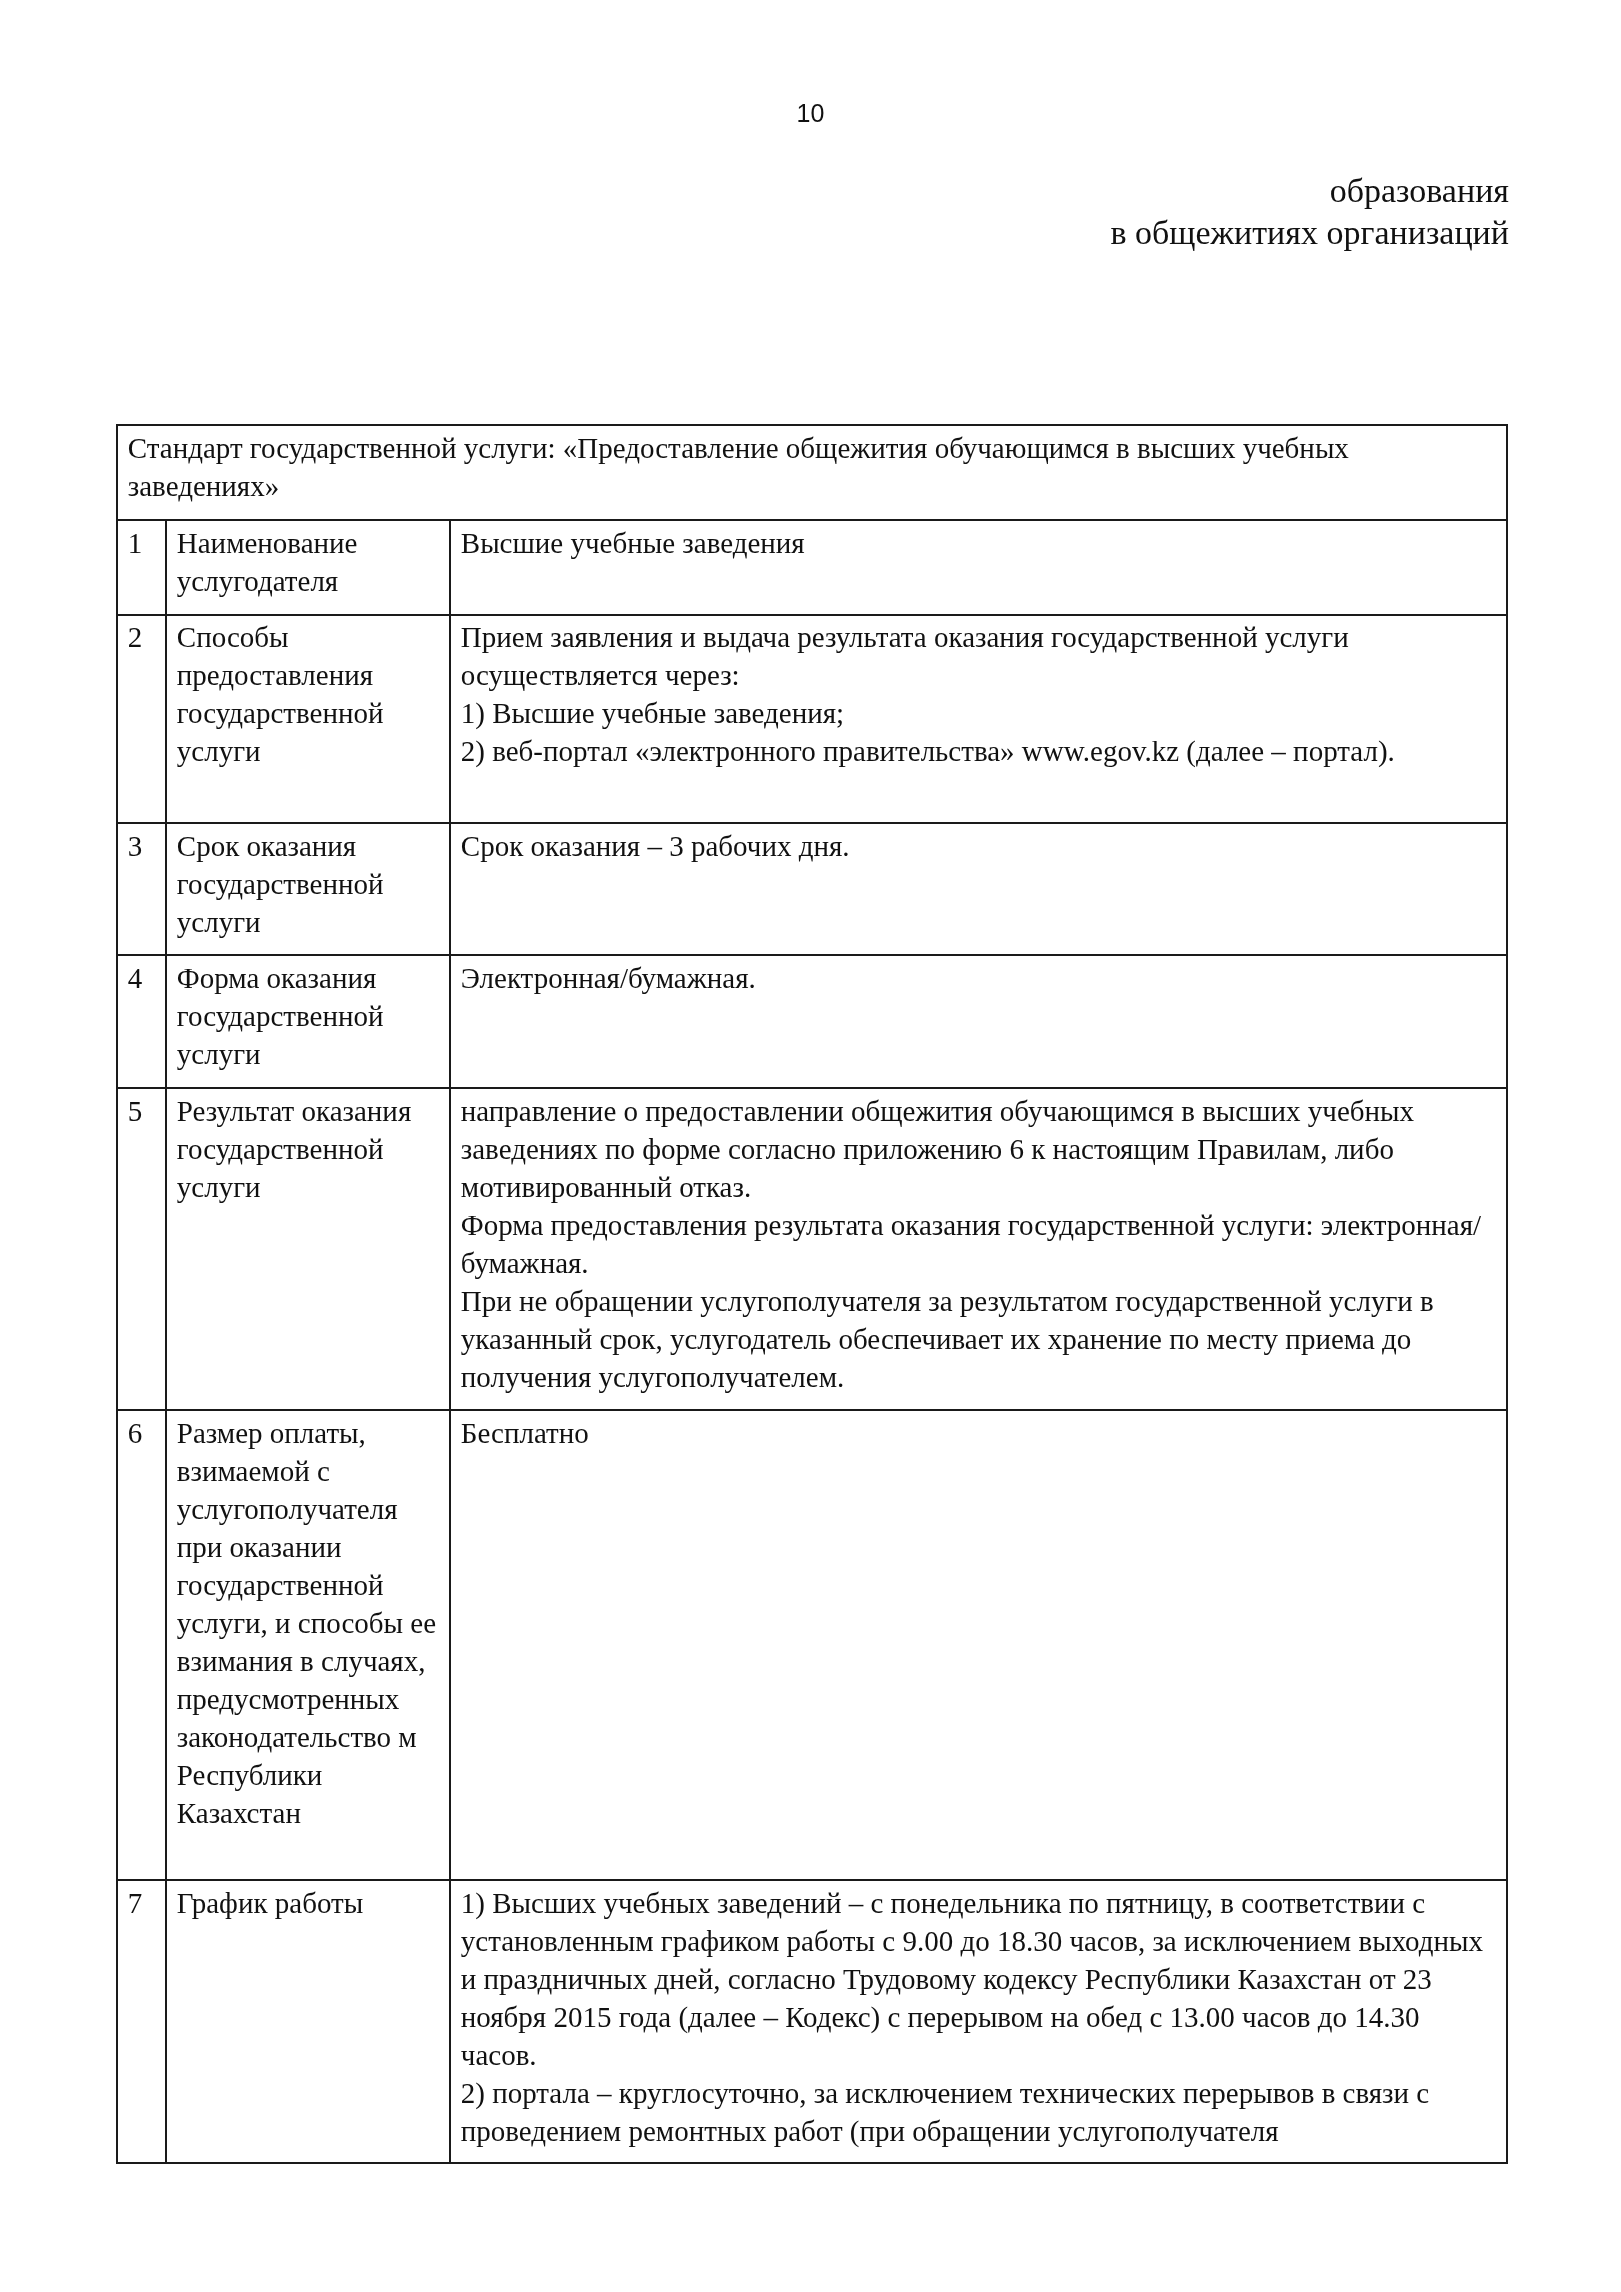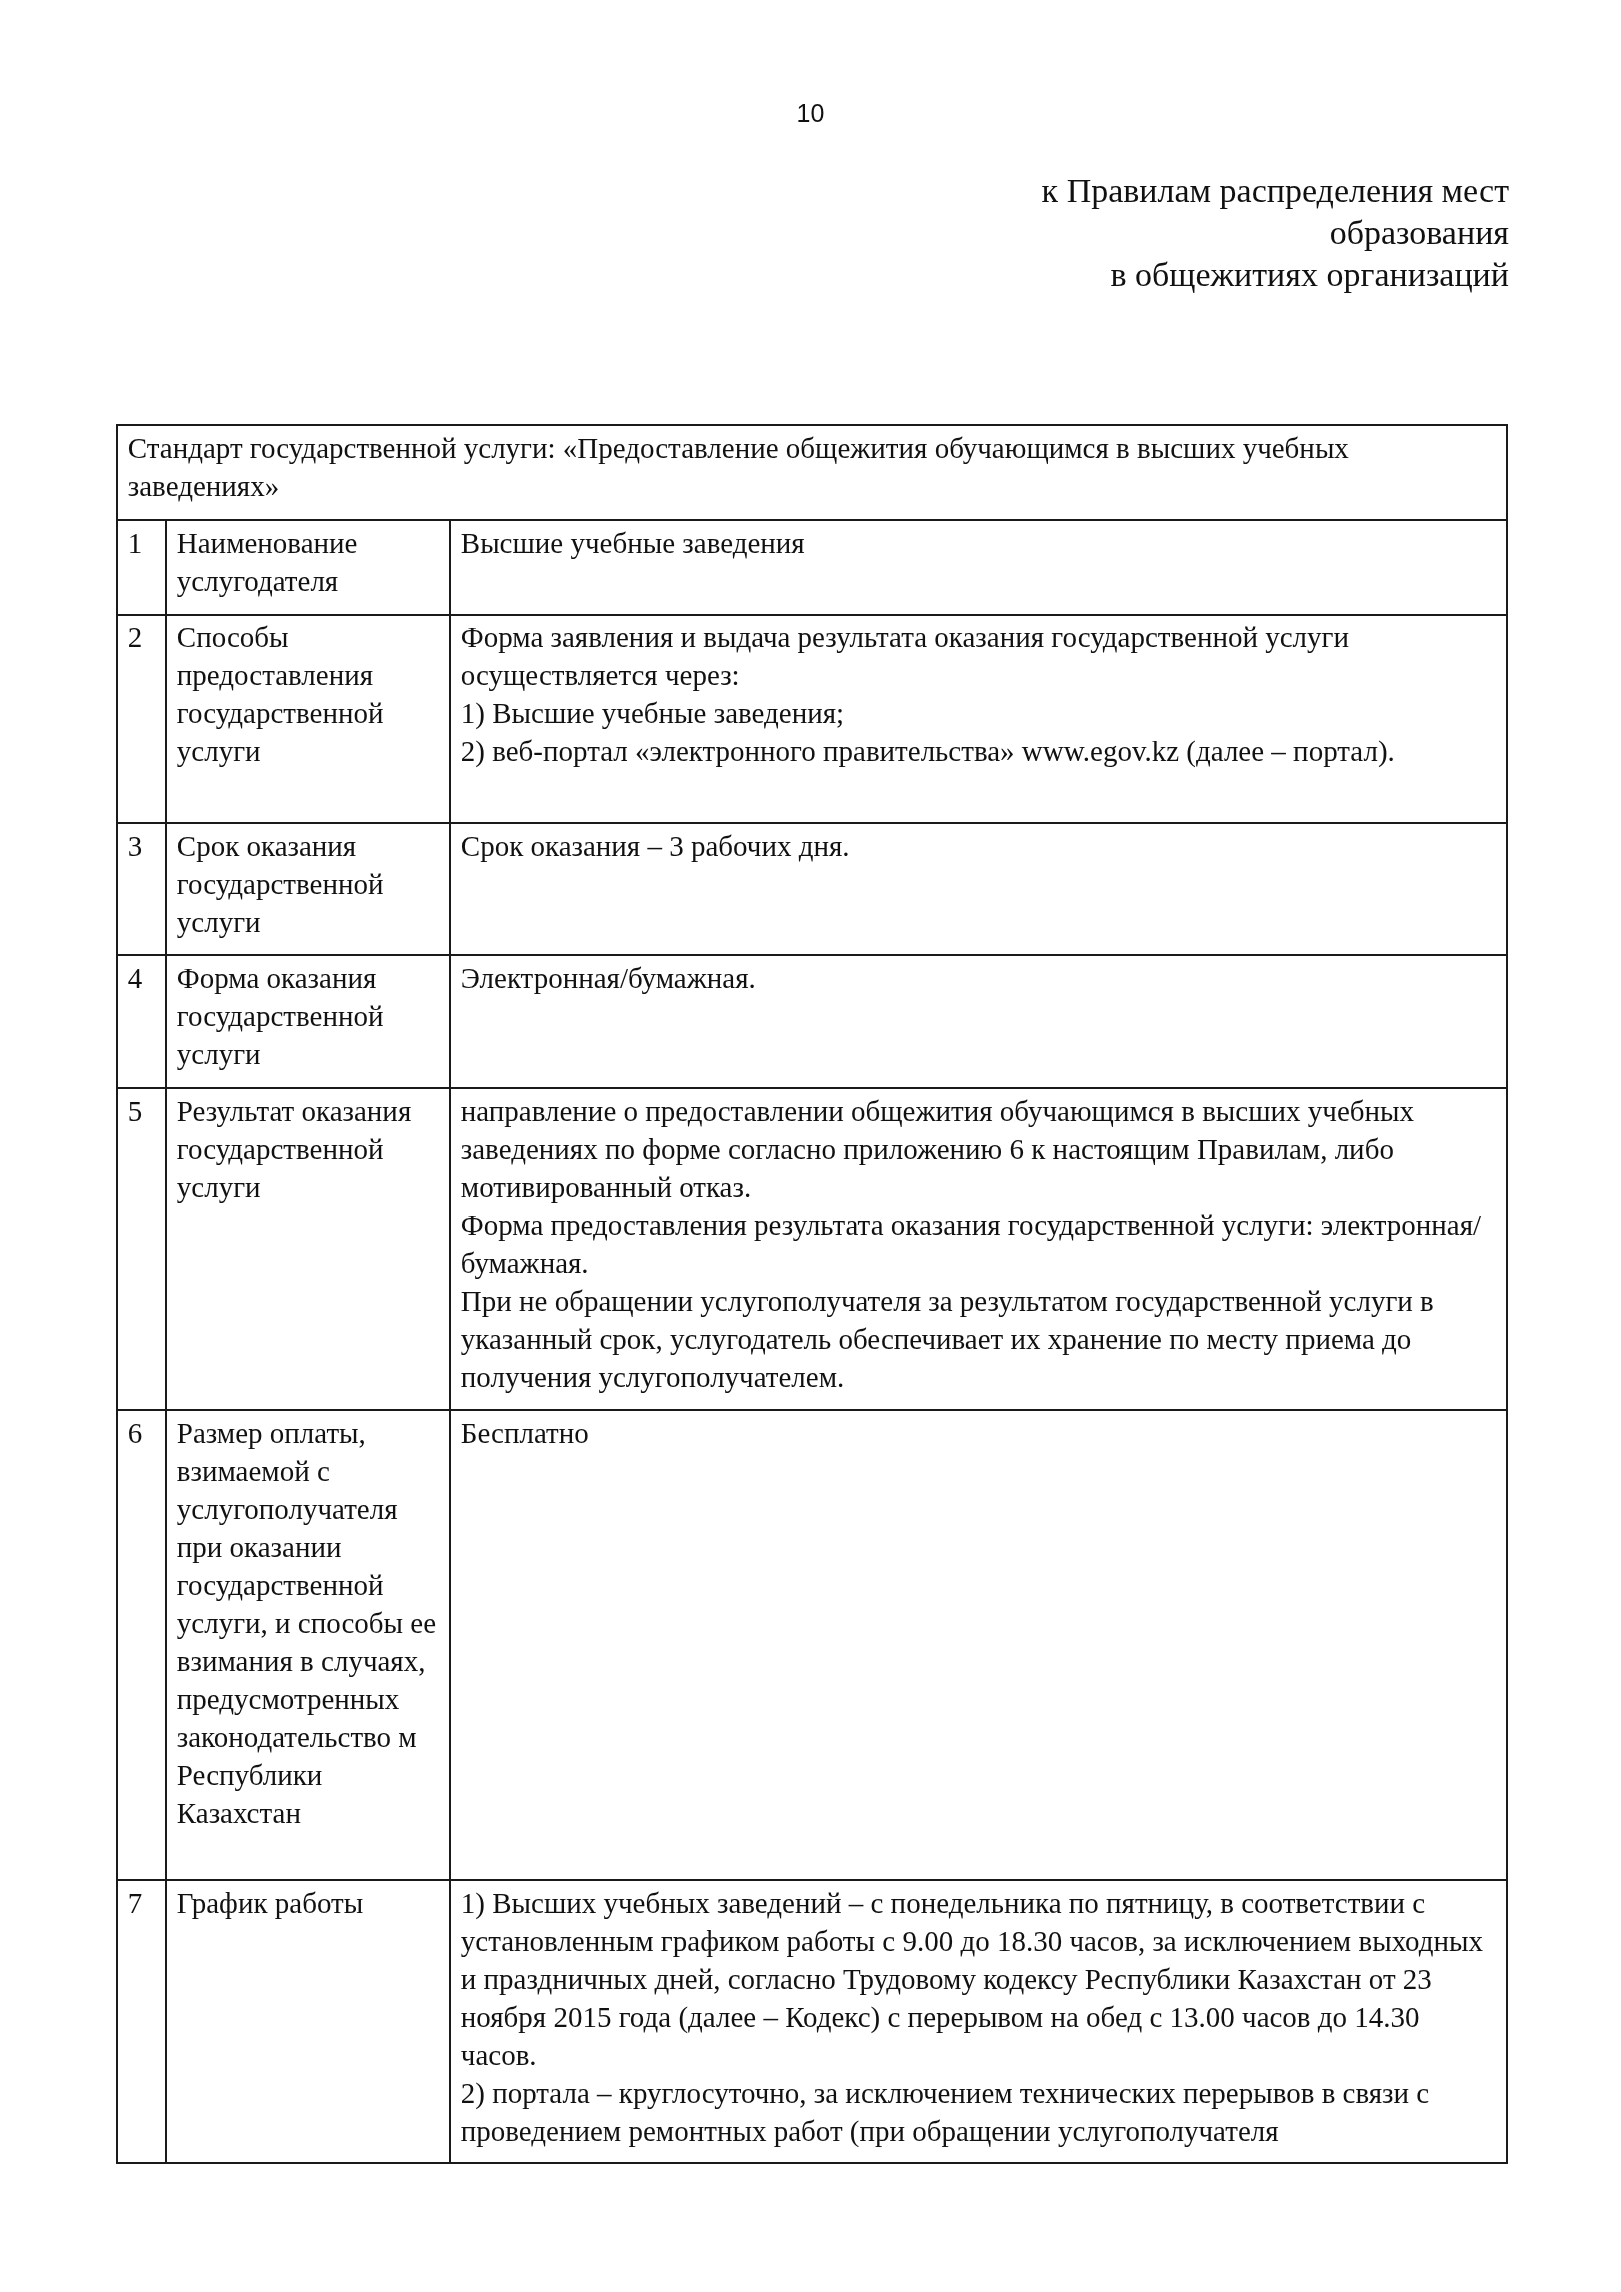--- a/index.html
+++ b/index.html
@@ -73,21 +73,20 @@
   tr.r5 td { height: 313px; }
   tr.r6 td { height: 462px; }
   tr.r7 td { height: 274px; }
 </style>
 </head>
 <body>
 
 <div class="page-number">10</div>
 
 <div class="appendix-header">
-  <div>к Правилам распределения мест</div>
   <div>образования</div>
   <div>в общежитиях организаций</div>
 </div>
 
 <table class="standard">
   <colgroup>
     <col class="c-num">
     <col class="c-label">
     <col class="c-content">
   </colgroup>
@@ -101,21 +100,21 @@
       <td>Наименование услугодателя</td>
       <td>
         <span class="content-line">Высшие учебные заведения</span>
       </td>
     </tr>
 
     <tr class="r2">
       <td class="num-cell">2</td>
       <td>Способы предоставления государственной услуги</td>
       <td>
-        <span class="content-line">Форма заявления и выдача результата оказания государственной услуги осуществляется через:</span>
+        <span class="content-line">Прием заявления и выдача результата оказания государственной услуги осуществляется через:</span>
         <span class="content-line">1) Высшие учебные заведения;</span>
         <span class="content-line">2) веб-портал «электронного правительства» www.egov.kz (далее – портал).</span>
       </td>
     </tr>
 
     <tr class="r3">
       <td class="num-cell">3</td>
       <td>Срок оказания государственной услуги</td>
       <td>
         <span class="content-line">Срок оказания – 3 рабочих дня.</span>

